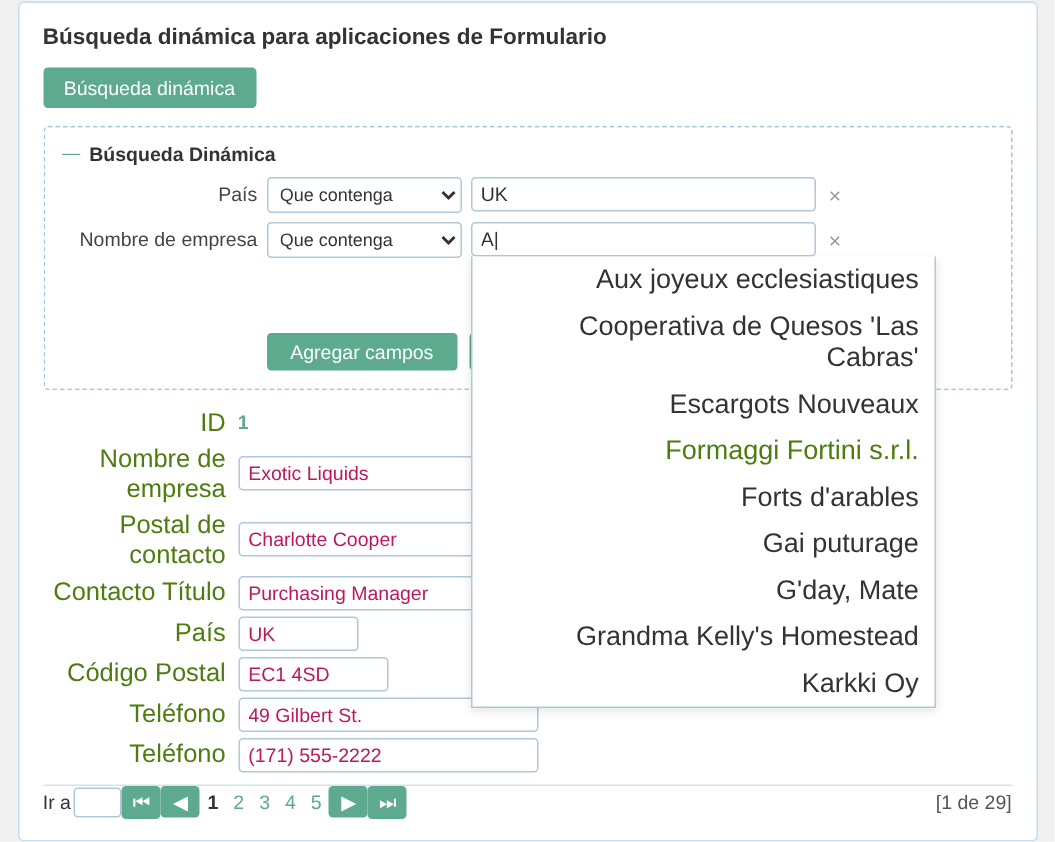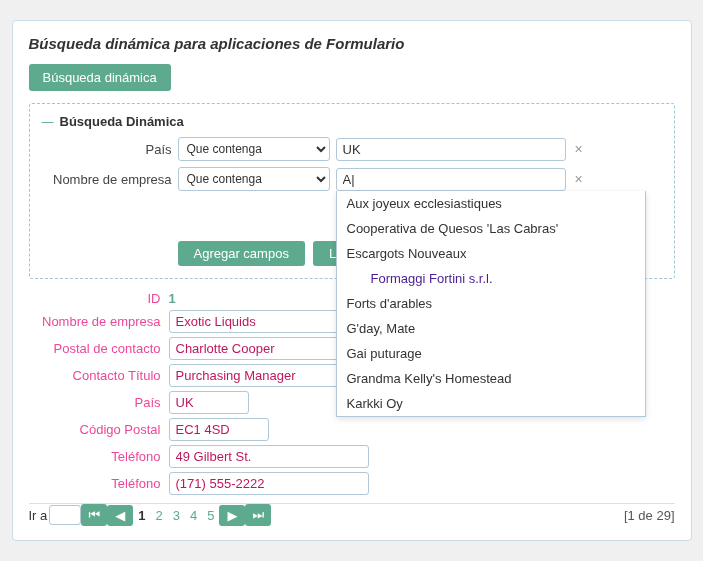--- a/index.html
+++ b/index.html
@@ -18,21 +18,20 @@
       background: #fff;
       border: 1px solid #c8dce8;
       border-radius: 4px;
       padding: 14px 16px 14px 16px;
     }
     .page-title {
       font-size: 15px;
       font-weight: bold;
       color: #333;
       margin-bottom: 12px;
-      font-style: italic;
     }
     .btn-busqueda-dinamica {
       background: #5daa8f;
       color: #fff;
       border: none;
       border-radius: 3px;
       padding: 6px 14px;
       font-size: 13px;
       cursor: pointer;
       margin-bottom: 12px;
@@ -67,21 +66,21 @@
       gap: 6px;
     }
     .filter-label {
       width: 130px;
       text-align: right;
       color: #444;
       font-size: 13px;
       flex-shrink: 0;
     }
     .filter-select {
-      width: 152px;
+      width: 130px;
       border: 1px solid #b0c8d8;
       border-radius: 3px;
       padding: 3px 4px;
       font-size: 12px;
       background: #fff;
       color: #333;
     }
     .filter-input {
       width: 230px;
       border: 1px solid #b0c8d8;
@@ -124,42 +123,42 @@
       left: 0;
       width: 310px;
       background: #fff;
       border: 1px solid #b0c8d8;
       border-top: none;
       z-index: 100;
       box-shadow: 0 2px 6px rgba(0,0,0,0.12);
     }
     .dropdown-item {
       padding: 5px 10px;
-      font-size: 13px;
-      color: #333;
-      cursor: pointer;
-    }
-    .dropdown-item.highlight { color: #4c1d95; margin-left: 24px; }
+      font-size: 18px;
+      color: #333;
+      cursor: pointer;
+      text-align: right;
+    }
+    .dropdown-item.highlight { color: #4d7c0f; margin-left: 24px; }
     
     .data-section {
       margin-top: 4px;
     }
     .data-row {
       display: flex;
       align-items: center;
       margin-bottom: 4px;
     }
     .data-label {
       width: 130px;
       text-align: right;
-      color: #ec4899;
-      font-size: 13px;
+      color: #4d7c0f;
+      font-size: 17px;
       padding-right: 8px;
       flex-shrink: 0;
-      margin-left: 10px;
     }
     .data-value-id {
       color: #5daa8f;
       font-size: 13px;
       font-weight: bold;
     }
     .data-input {
       width: 200px;
       border: 1px solid #b0c8d8;
       border-radius: 3px;
@@ -254,22 +253,22 @@
       </select>
       <div class="dropdown-container">
         <input class="filter-input" type="text" value="A|" style="">
         
         <div class="dropdown-list" id="dropdown-list">
             <div class="dropdown-item">Aux joyeux ecclesiastiques</div>
             <div class="dropdown-item">Cooperativa de Quesos 'Las Cabras'</div>
             <div class="dropdown-item">Escargots Nouveaux</div>
             <div class="dropdown-item highlight">Formaggi Fortini s.r.l.</div>
             <div class="dropdown-item">Forts d'arables</div>
+            <div class="dropdown-item">Gai puturage</div>
             <div class="dropdown-item">G'day, Mate</div>
-            <div class="dropdown-item">Gai puturage</div>
             <div class="dropdown-item">Grandma Kelly's Homestead</div>
             <div class="dropdown-item">Karkki Oy</div>
           </div>
       </div>
       <button class="filter-clear-btn">×</button>
     </div>
 
     <div class="action-buttons">
       <button class="btn-action">Agregar campos</button>
       <button class="btn-action">Limpiar</button>

